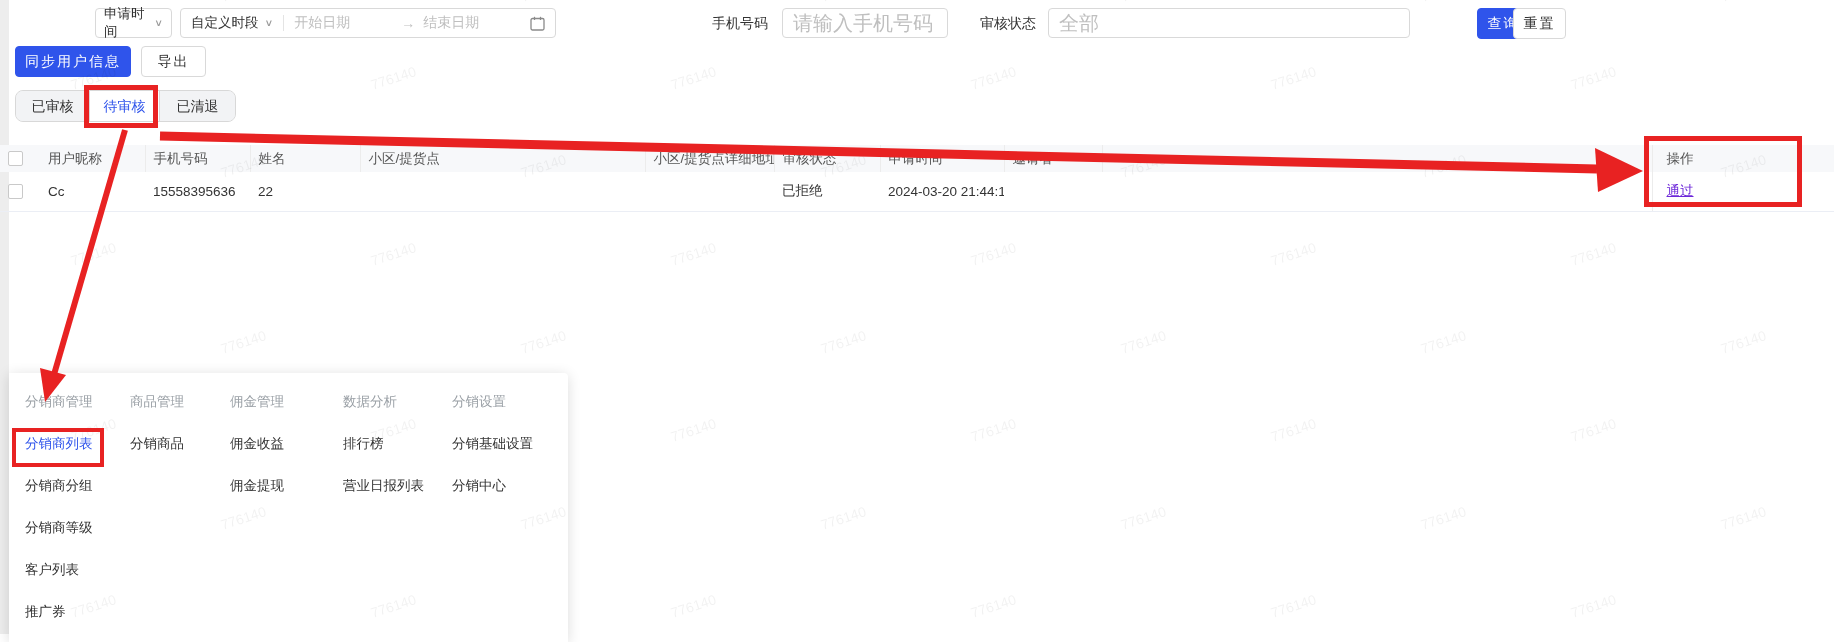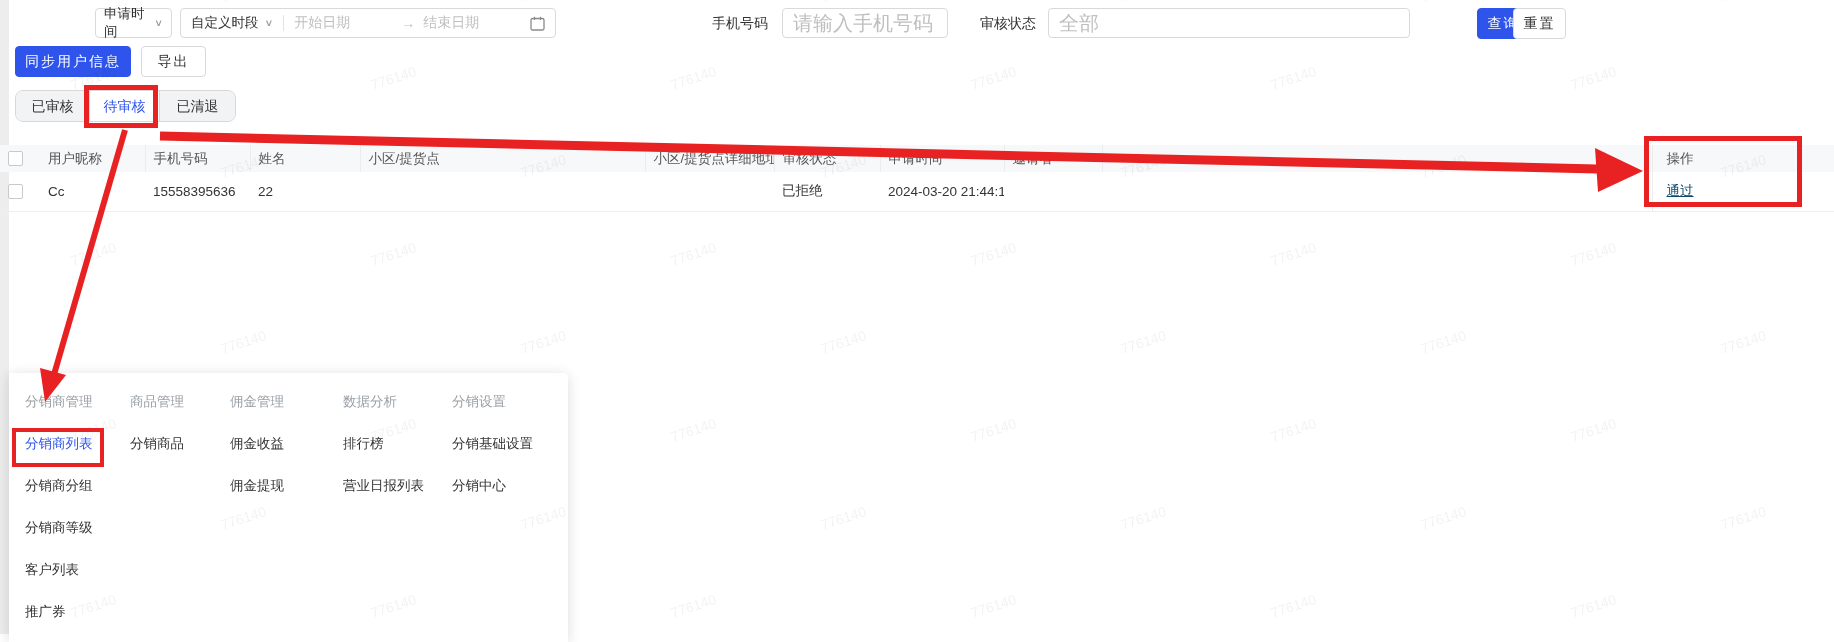--- a/index.html
+++ b/index.html
@@ -66,21 +66,21 @@
   .grid tbody td {
     height:39px; padding:0 8px; border-bottom:1px solid #ebeef5; font-size:13.5px;
     white-space:nowrap; overflow:hidden; background:transparent;
   }
   .grid td.op, .grid th.op { padding-left:14px; }
   .grid th.op, .grid td.op { border-left:1px solid #ececec; }
   .cbx {
     display:inline-block; width:15px; height:15px; border:1px solid #c9c9c9;
     border-radius:2px; background:#fff; vertical-align:middle; cursor:pointer;
   }
-  .link { color:#0c4a6e; text-decoration:underline; cursor:pointer; }
+  .link { color:#6d28d9; text-decoration:underline; cursor:pointer; }
 
   
   .menu-panel {
     left:9px; top:373px; width:559px; height:269px; background:#fff; z-index:5;
     box-shadow:0 2px 14px rgba(0,0,0,.14); border-radius:0 4px 0 0;
   }
   .menu-col { position:absolute; top:20px; width:102px; }
   .menu-col .cat { color:#9aa0a6; font-size:13.5px; height:20px; }
   .menu-col .item { margin-top:22px; height:20px; font-size:13.5px; color:#333; cursor:pointer; white-space:nowrap; }
   .menu-col .item.active { color:#2f54eb; }

